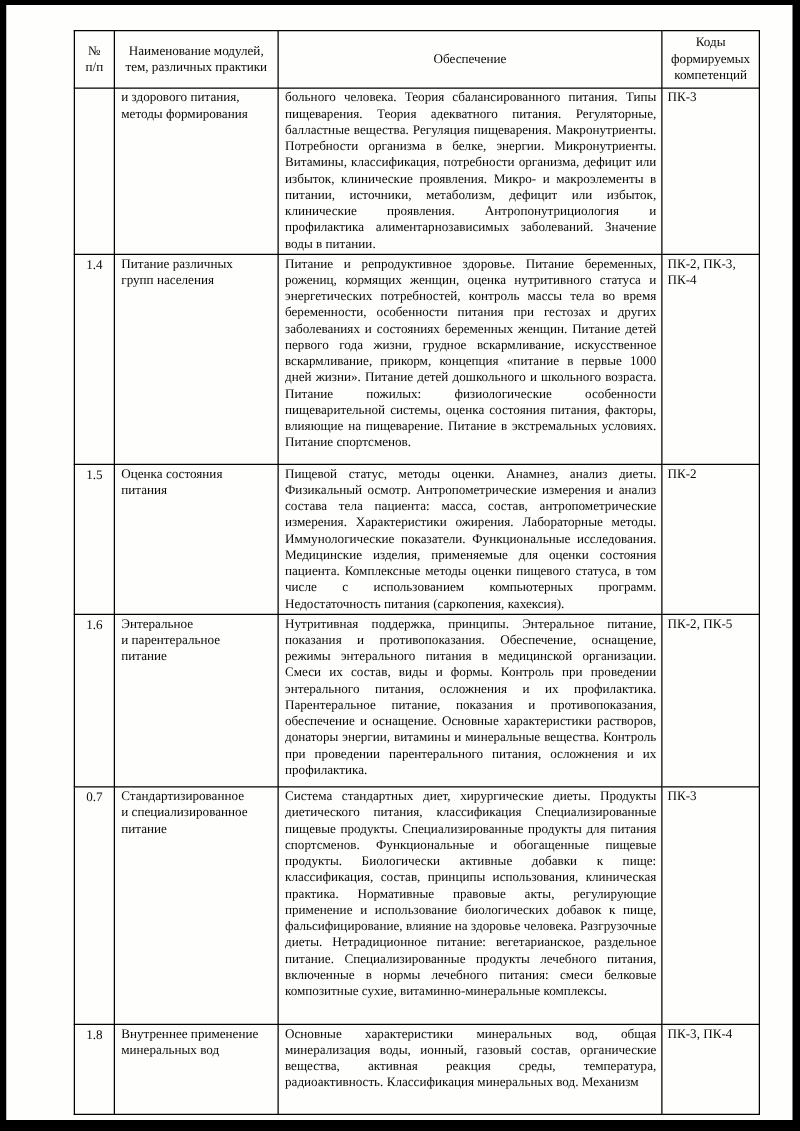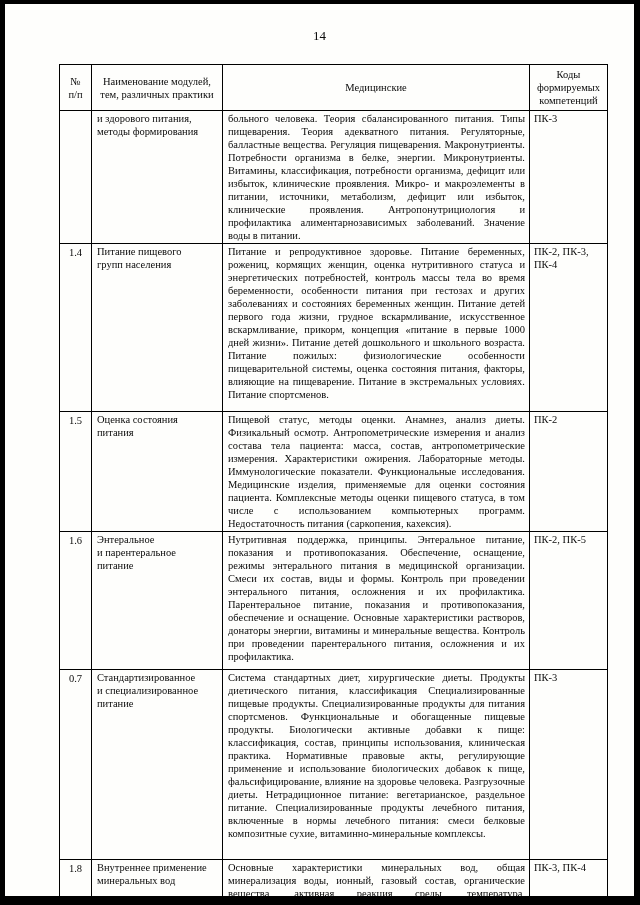--- a/index.html
+++ b/index.html
@@ -54,52 +54,51 @@
   tbody tr:nth-child(2) td { height: 168px; }
   tbody tr:nth-child(3) td { height: 112px; }
   tbody tr:nth-child(4) td { height: 138px; }
   tbody tr:nth-child(5) td { height: 190px; }
   tbody tr:nth-child(6) td { height: 72px; }
 </style>
 </head>
 <body>
 
 <div class="page">
-  <div class="page-number">14</div>
 
   <table class="doc">
     <colgroup>
       <col style="width:32px">
       <col style="width:131px">
       <col style="width:307px">
       <col style="width:78px">
     </colgroup>
     <thead>
       <tr>
         <th>№
 п/п</th>
         <th>Наименование модулей,
 тем, различных практики</th>
-        <th>Медицинские</th>
+        <th>Обеспечение</th>
         <th>Коды
 формируемых
 компетенций</th>
       </tr>
     </thead>
     <tbody>
       <tr>
         <td class="c-num"></td>
         <td class="c-mod">и здорового питания,
 методы формирования</td>
         <td class="c-con">больного человека. Теория сбалансированного питания. Типы пищеварения. Теория адекватного питания. Регуляторные, балластные вещества. Регуляция пищеварения. Макронутриенты. Потребности организма в белке, энергии. Микронутриенты. Витамины, классификация, потребности организма, дефицит или избыток, клинические проявления. Микро- и макроэлементы в питании, источники, метаболизм, дефицит или избыток, клинические проявления. Антропонутрициология и профилактика алиментарнозависимых заболеваний. Значение воды в питании.</td>
         <td class="c-cod">ПК-3</td>
       </tr>
       <tr>
         <td class="c-num">1.4</td>
-        <td class="c-mod">Питание пищевого
+        <td class="c-mod">Питание различных
 групп населения</td>
         <td class="c-con">Питание и репродуктивное здоровье. Питание беременных, рожениц, кормящих женщин, оценка нутритивного статуса и энергетических потребностей, контроль массы тела во время беременности, особенности питания при гестозах и других заболеваниях и состояниях беременных женщин. Питание детей первого года жизни, грудное вскармливание, искусственное вскармливание, прикорм, концепция «питание в первые 1000 дней жизни». Питание детей дошкольного и школьного возраста. Питание пожилых: физиологические особенности пищеварительной системы, оценка состояния питания, факторы, влияющие на пищеварение. Питание в экстремальных условиях. Питание спортсменов.</td>
         <td class="c-cod">ПК-2, ПК-3,
 ПК-4</td>
       </tr>
       <tr>
         <td class="c-num">1.5</td>
         <td class="c-mod">Оценка состояния
 питания</td>
         <td class="c-con">Пищевой статус, методы оценки. Анамнез, анализ диеты. Физикальный осмотр. Антропометрические измерения и анализ состава тела пациента: масса, состав, антропометрические измерения. Характеристики ожирения. Лабораторные методы. Иммунологические показатели. Функциональные исследования. Медицинские изделия, применяемые для оценки состояния пациента. Комплексные методы оценки пищевого статуса, в том числе с использованием компьютерных программ. Недостаточность питания (саркопения, кахексия).</td>

